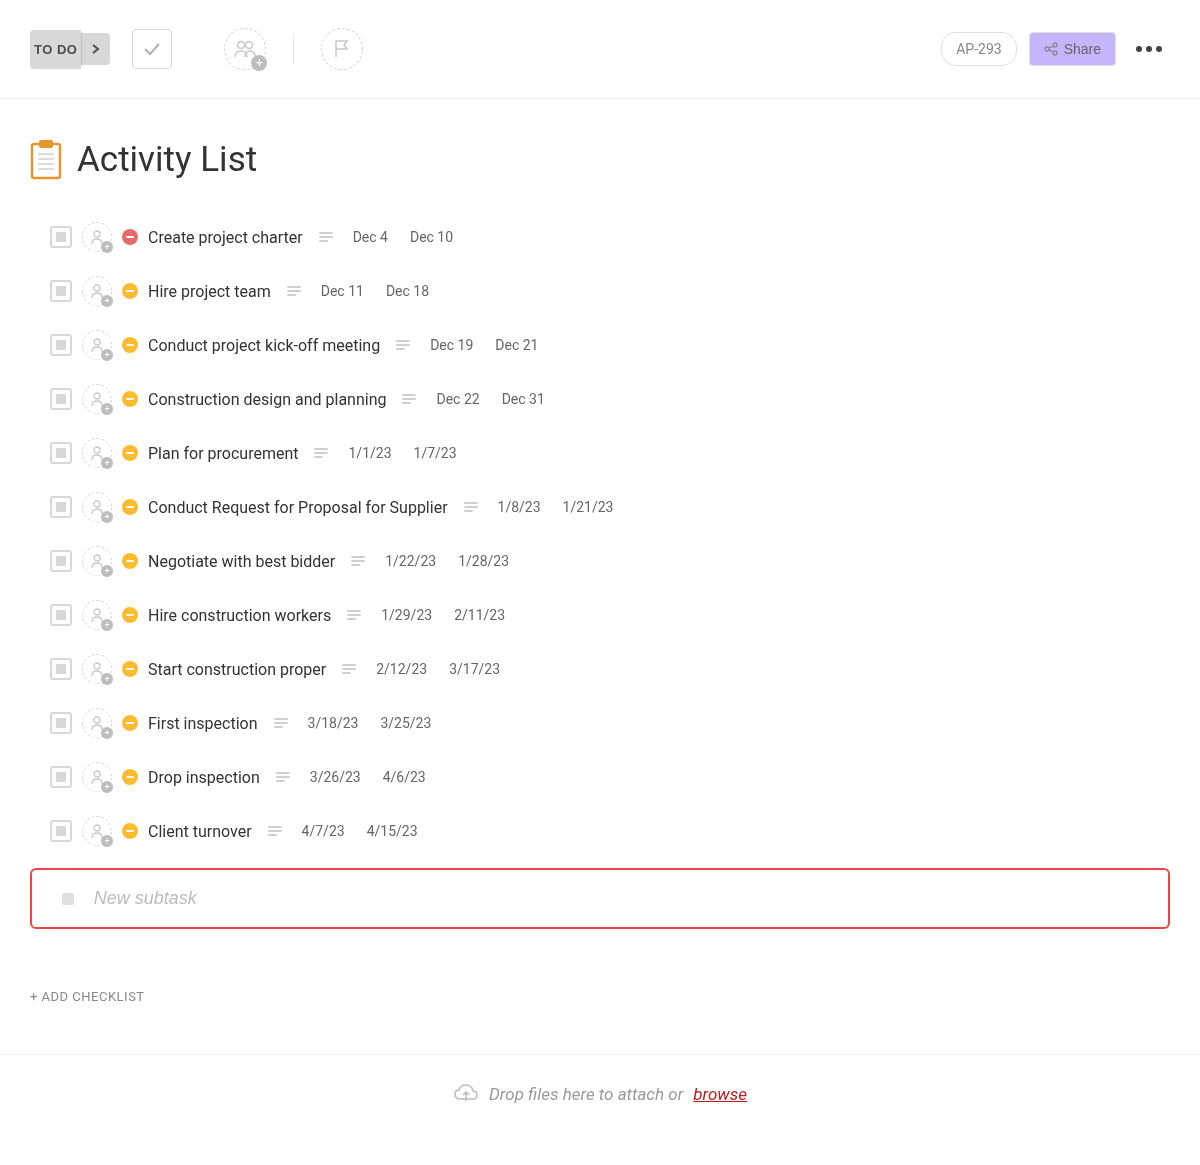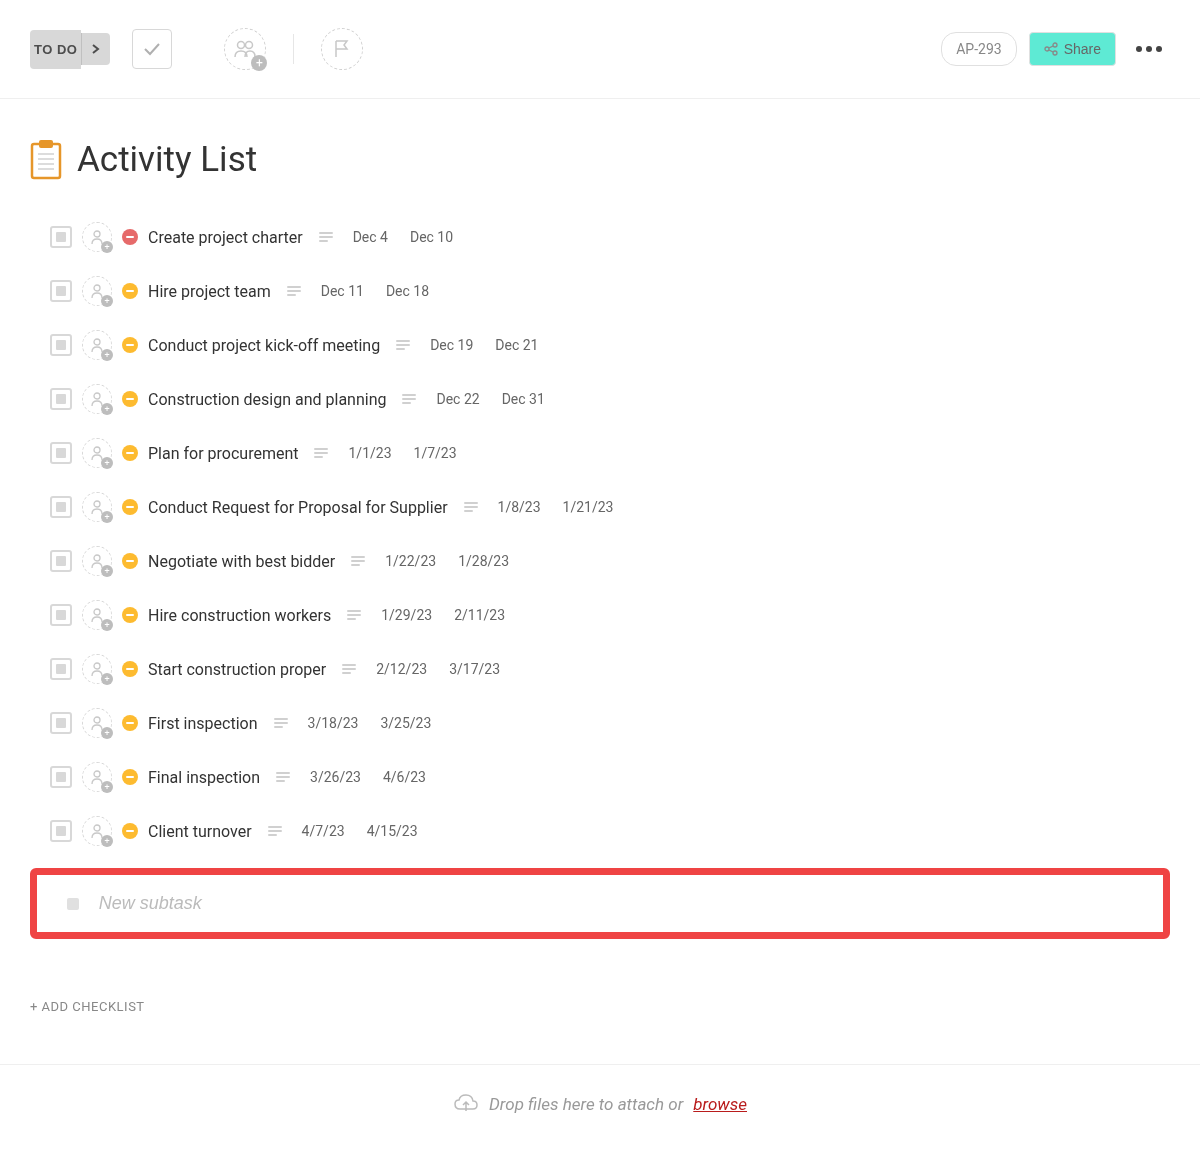--- a/index.html
+++ b/index.html
@@ -93,21 +93,21 @@
       padding: 8px 14px;
       border-radius: 15px;
       cursor: pointer;
     }
     .share-button {
       border: 1px solid #e0e0e0;
       color: #666;
       font-size: 14px;
       padding: 8px 14px;
       border-radius: 4px;
-      background: #5eead4;
+      background: #c4b5fd;
       display: flex;
       align-items: center;
       gap: 6px;
       cursor: pointer;
     }
     .more-button {
       display: flex;
       gap: 4px;
       padding: 8px;
       cursor: pointer;
@@ -236,21 +236,21 @@
     }
     .date.start {
       margin-left: 10px;
     }
     .date.end {
       margin-left: 12px;
     }
     .new-subtask {
       margin-top: 10px;
       padding: 18px 30px;
-      border: 7px solid #ef4444;
+      border: 2px solid #ef4444;
       border-radius: 6px;
       display: flex;
       align-items: center;
       gap: 20px;
       cursor: text;
     }
     .new-subtask .small-box {
       width: 12px;
       height: 12px;
       background: #e0e0e0;
@@ -573,21 +573,21 @@
       <div class="task-row">
         <div class="checkbox"></div>
         <div class="assignee-small">
           <svg width="14" height="16" viewBox="0 0 14 16">
             <circle cx="7" cy="5" r="3" fill="none" stroke="#c8c8c8" stroke-width="1.3"></circle>
             <path d="M2 15 Q2 10 7 10 Q12 10 12 15" fill="none" stroke="#c8c8c8" stroke-width="1.3"></path>
           </svg>
           <div class="plus-badge">+</div>
         </div>
         <div class="priority-dot"></div>
-        <span class="task-title">Final inspection</span>
+        <span class="task-title">Drop inspection</span>
         <div class="desc-icon">
           <span></span>
           <span></span>
           <span></span>
         </div>
         <span class="date start">3/26/23</span>
         <span class="date end">4/6/23</span>
       </div>
       <div class="task-row">
         <div class="checkbox"></div>

